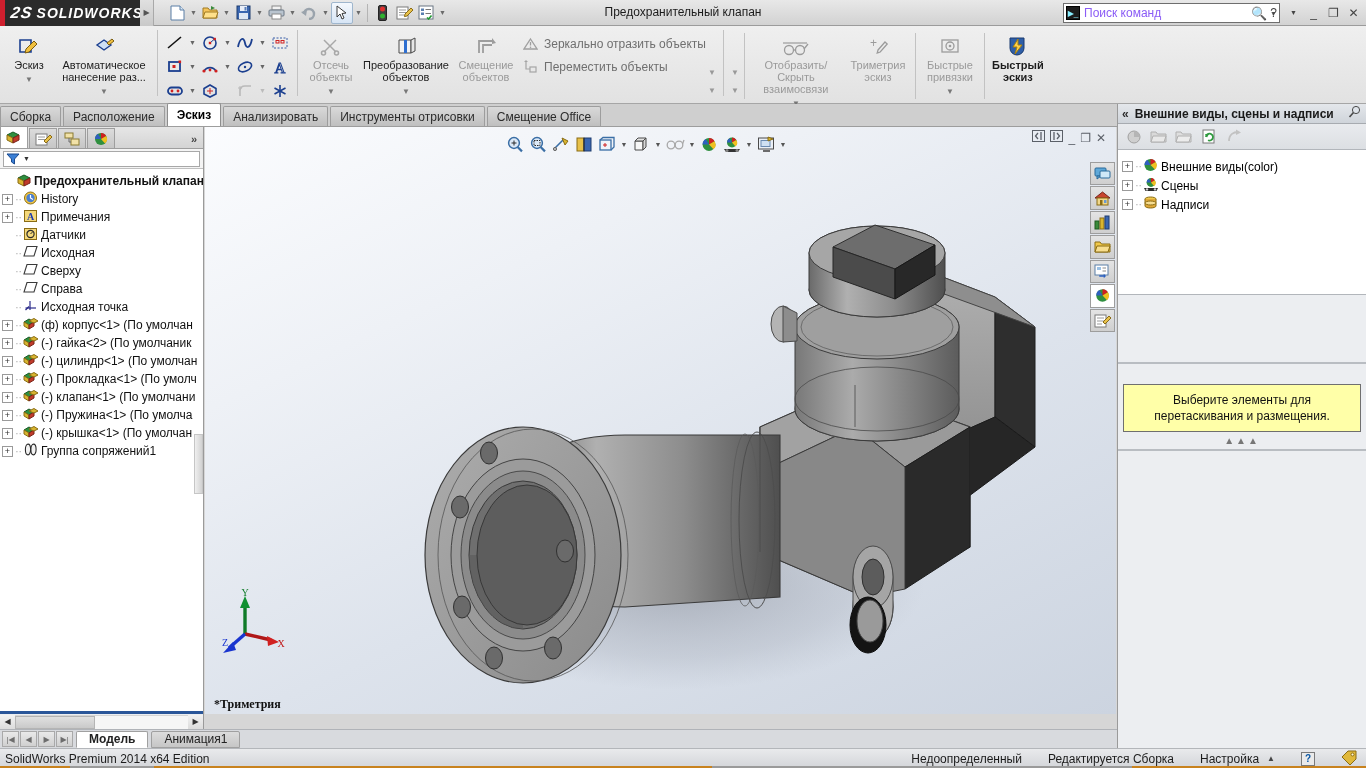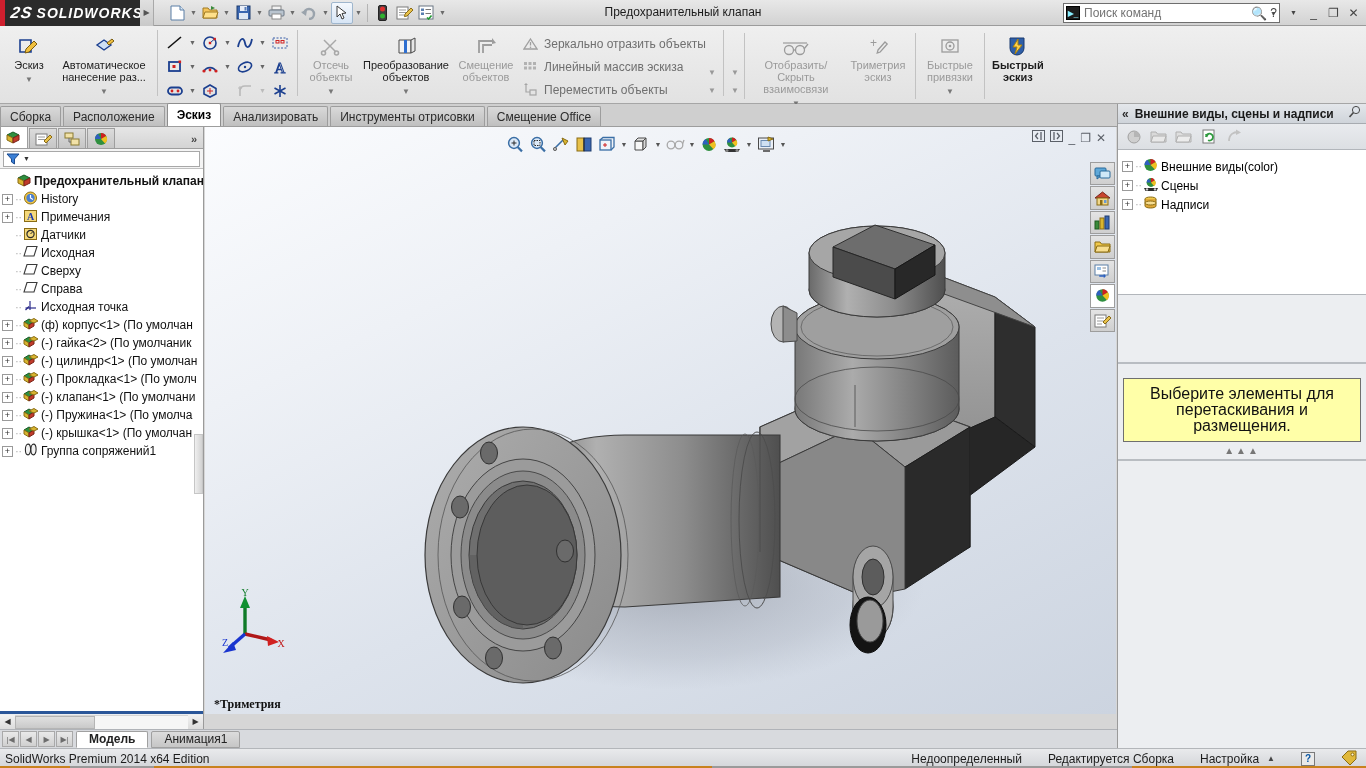--- a/index.html
+++ b/index.html
@@ -49,21 +49,21 @@
   .searchbox {
     position:absolute; right:86px; top:3px; width:217px; height:20px;
     background:#fff; border:1px solid #6e6e6e; display:flex; align-items:center;
     padding:0 2px;
   }
   .searchbox .cmdicon {
     width:14px; height:14px; background:#1c1c1c; color:#8ef; font-size:8px;
     display:flex; align-items:center; justify-content:center; margin-right:4px;
     border:1px solid #000;
   }
-  .searchbox .ph { flex:1; color:#737373; font-size:12px; }
+  .searchbox .ph { flex:1; color:#8b5cf6; font-size:12px; }
   .searchbox .mag { color:#3a6ea5; font-size:13px; }
   .searchbox .car { color:#555; font-size:7px; margin-left:3px; }
   .winbtns { position:absolute; right:4px; top:3px; display:flex; align-items:center; gap:3px; }
   .winbtns .wb { width:17px; height:19px; display:flex; align-items:center; justify-content:center;
      color:#444; font-size:12px; }
 
   
   .ribbon {
     position:absolute; left:0; top:26px; width:1366px; height:78px;
     background:linear-gradient(#efefef,#e2e2e2);
@@ -212,22 +212,22 @@
   .rphead .pin { margin-left:auto; color:#4a4a4a; font-size:12px; }
   .rptools {
     height:26px; background:linear-gradient(#e9ebee,#dcdfe3);
     border-bottom:1px solid #b2b6bb; display:flex; align-items:center; padding:0 5px; gap:4px;
   }
   .rtbtn { width:21px; height:21px; display:flex; align-items:center; justify-content:center; font-size:13px; }
   .rplist { background:#fff; flex:0 0 145px; border-bottom:1px solid #b2b6bb; padding-top:7px; }
   .rprow { display:flex; align-items:center; height:19px; font-size:12px; padding-left:4px; }
   .rpgap { flex:1; background:#eceef1; }
   .tipbox {
-    margin:12px 5px 0 5px; border:1px solid #6f6f6f; background:#ffffa8;
-    padding:7px 6px; font-size:16px; text-align:center; line-height:16px; color:#111;
+    margin:18px 5px 0 5px; border:1px solid #6f6f6f; background:#ffffa8;
+    padding:7px 6px; font-size:12px; text-align:center; line-height:16px; color:#111;
   }
   .tipwrap { border-top:2px solid #b9bdc2; padding-top:2px; }
   .dragdots { text-align:center; color:#777; font-size:10px; letter-spacing:2px; margin-top:3px; }
   .rpdivider { height:2px; background:#b9bdc2; margin-top:3px; }
 
   
   .hscrollrow {
     position:absolute; left:0; top:714px; width:204px; height:15px;
     background:#eceef1; border-right:1px solid #9a9a9a;
     display:flex; align-items:center;
@@ -542,35 +542,20 @@
       <div class="listcol">
         <div class="lrow">
           <div class="li">
             <svg width="15" height="14" viewBox="0 0 15 14">
                 <polygon points="7.5,2 14,12 1,12" fill="none" stroke="#a0a0a0" stroke-width="1.3"></polygon>
                 <line x1="7.5" y1="5" x2="7.5" y2="8.5" stroke="#a0a0a0" stroke-width="1.3"></line>
                 <circle cx="7.5" cy="10.3" r="0.8" fill="#a0a0a0"></circle>
               </svg>
             </div>
           <div class="lt">Зеркально отразить объекты</div>
-        </div>
-        <div class="lrow">
-          <div class="li">
-            <svg width="15" height="14" viewBox="0 0 15 14">
-                <g fill="#b2b2b2">
-                  <rect x="1" y="2" width="3" height="3"></rect>
-                  <rect x="5.5" y="2" width="3" height="3"></rect>
-                  <rect x="10" y="2" width="3" height="3"></rect>
-                  <rect x="1" y="6.5" width="3" height="3"></rect>
-                  <rect x="5.5" y="6.5" width="3" height="3"></rect>
-                  <rect x="10" y="6.5" width="3" height="3"></rect>
-                </g>
-              </svg>
-            </div>
-          <div class="lt">Линейный массив эскиза</div>
         </div>
         <div class="lrow">
           <div class="li">
             <svg width="15" height="14" viewBox="0 0 15 14">
                 <rect x="7" y="7" width="6" height="5" fill="none" stroke="#a5a5a5" stroke-width="1.2"></rect>
                 <path d="M3 2 L3 9 L7 9" fill="none" stroke="#a5a5a5" stroke-width="1.2"></path>
                 <polygon points="1,2 5,2 3,0" fill="#a5a5a5"></polygon>
               </svg>
             </div>
           <div class="lt">Переместить объекты</div>

